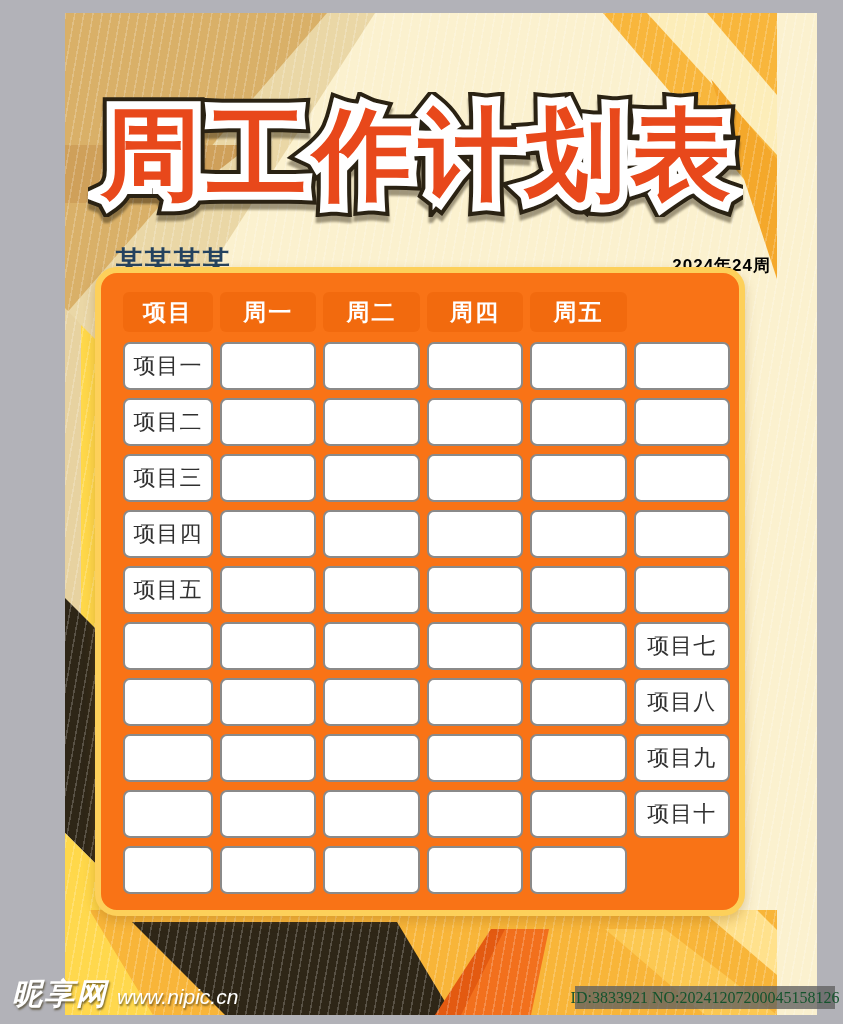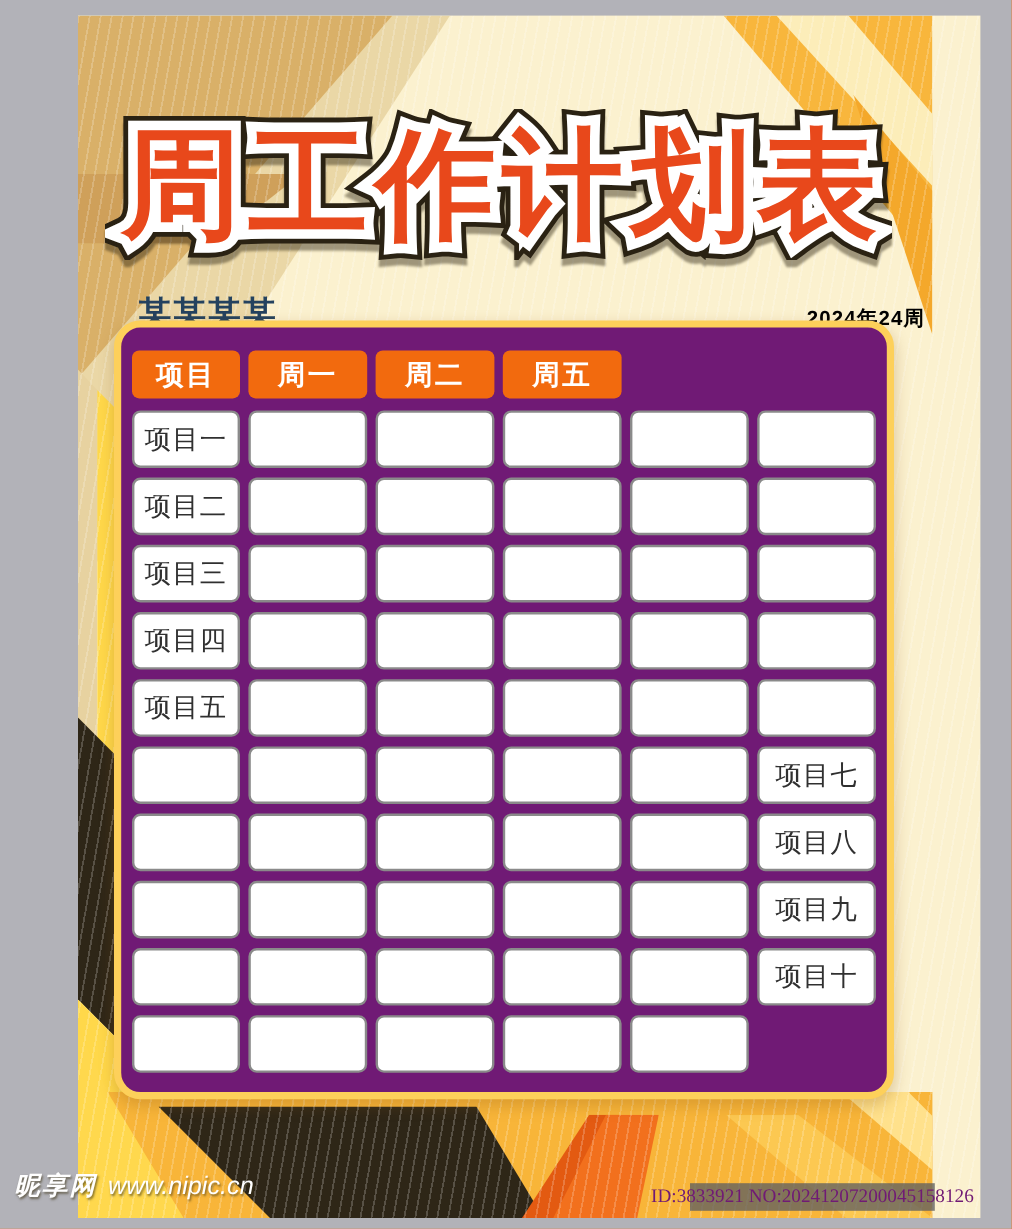--- a/index.html
+++ b/index.html
@@ -47,22 +47,22 @@
   .tl1{position:relative;-webkit-text-stroke:24px #2a2213;color:#2a2213;}
   .tl2{-webkit-text-stroke:16px #ffffff;color:#ffffff;}
   .tl3{color:#e8481b;}
 
   .owner{position:absolute;left:50px;top:230px;font-size:28px;font-weight:bold;color:#24425f;letter-spacing:1px;}
   .week{position:absolute;right:46px;top:230px;font-size:17px;font-weight:bold;color:#000000;letter-spacing:1px;margin-top:11px;}
 
   
   .panel{
     position:absolute;left:30px;top:254px;width:650px;height:649px;
-    background:#701a75;border:6px solid #fdd05a;border-radius:22px;
-    box-sizing:border-box;padding:19px 9px 16px 9px;
+    background:#f97316;border:6px solid #fdd05a;border-radius:22px;
+    box-sizing:border-box;padding:19px 9px 16px 22px;
     box-shadow:0 5px 12px rgba(140,90,20,0.28);
   }
   .grid-head{display:grid;grid-template-columns:90px repeat(5,1fr);column-gap:7px;margin-bottom:10px;}
   .h-cell{
     height:40px;background:#f26a0e;border-radius:6px;
     color:#fff;font-size:23px;font-weight:bold;letter-spacing:2px;
     display:flex;align-items:center;justify-content:center;
   }
   .grid-body{display:grid;grid-template-columns:90px repeat(5,1fr);gap:8px 7px;}
   .cell{
@@ -70,25 +70,25 @@
   }
   .cell.label{
     display:flex;align-items:center;justify-content:center;
     font-size:22px;color:#303030;letter-spacing:1px;text-align:right;
   }
 
   
   .watermark{
     position:absolute;left:12px;top:974px;display:flex;align-items:baseline;gap:9px;color:#fff;z-index:5;
   }
-  .wm-logo{font-size:21px;font-weight:bold;font-style:italic;letter-spacing:2px;text-shadow:1px 2px 2px rgba(60,50,20,0.65);}
+  .wm-logo{font-size:30px;font-weight:bold;font-style:italic;letter-spacing:2px;text-shadow:1px 2px 2px rgba(60,50,20,0.65);}
   .wm-url{font-size:21px;font-weight:normal;font-style:italic;text-shadow:1px 2px 2px rgba(60,50,20,0.65);}
   .id-bar{
-    position:absolute;left:575px;top:986px;width:204px;height:23px;z-index:5;
-    background:rgba(96,96,96,0.78);color:#701a75;
+    position:absolute;left:575px;top:986px;width:260px;height:23px;z-index:5;
+    background:rgba(96,96,96,0.78);color:#14532d;
     font-family:"Liberation Serif",serif;font-size:16px;
     display:flex;align-items:center;justify-content:center;white-space:nowrap;
   }
 </style>
 </head>
 <body>
 
 <div class="poster">
   <div class="bg">
     <div class="sh-tl-light"></div>
@@ -118,20 +118,21 @@
   </div>
 
   <div class="owner">某某某某</div>
   <div class="week">2024年24周</div>
 
   <div class="panel">
     <div class="grid-head">
         <div class="h-cell">项目</div>
         <div class="h-cell">周一</div>
         <div class="h-cell">周二</div>
+        <div class="h-cell">周四</div>
         <div class="h-cell">周五</div>
       </div>
     <div class="grid-body">
         <div class="cell label">项目一</div>
         <div class="cell"></div>
         <div class="cell"></div>
         <div class="cell"></div>
         <div class="cell"></div>
         <div class="cell"></div>
         <div class="cell label">项目二</div>

